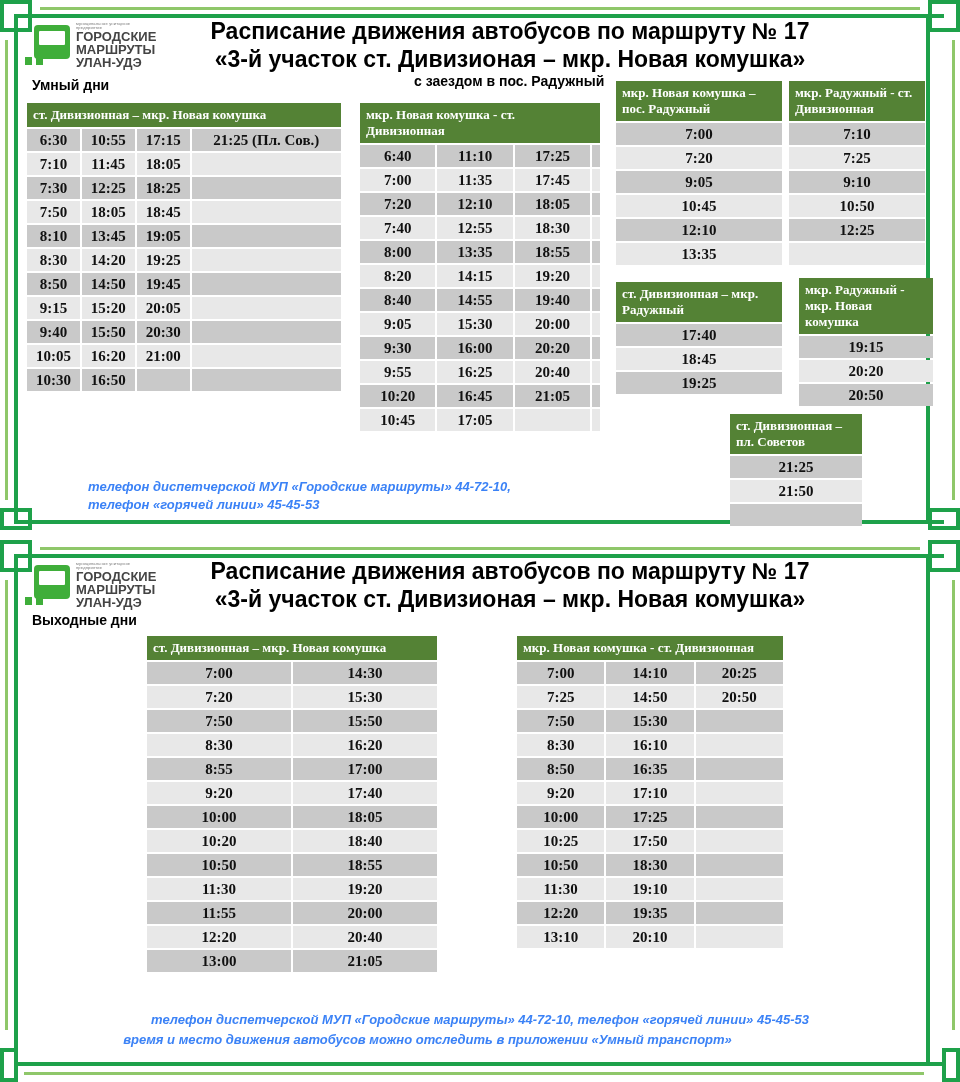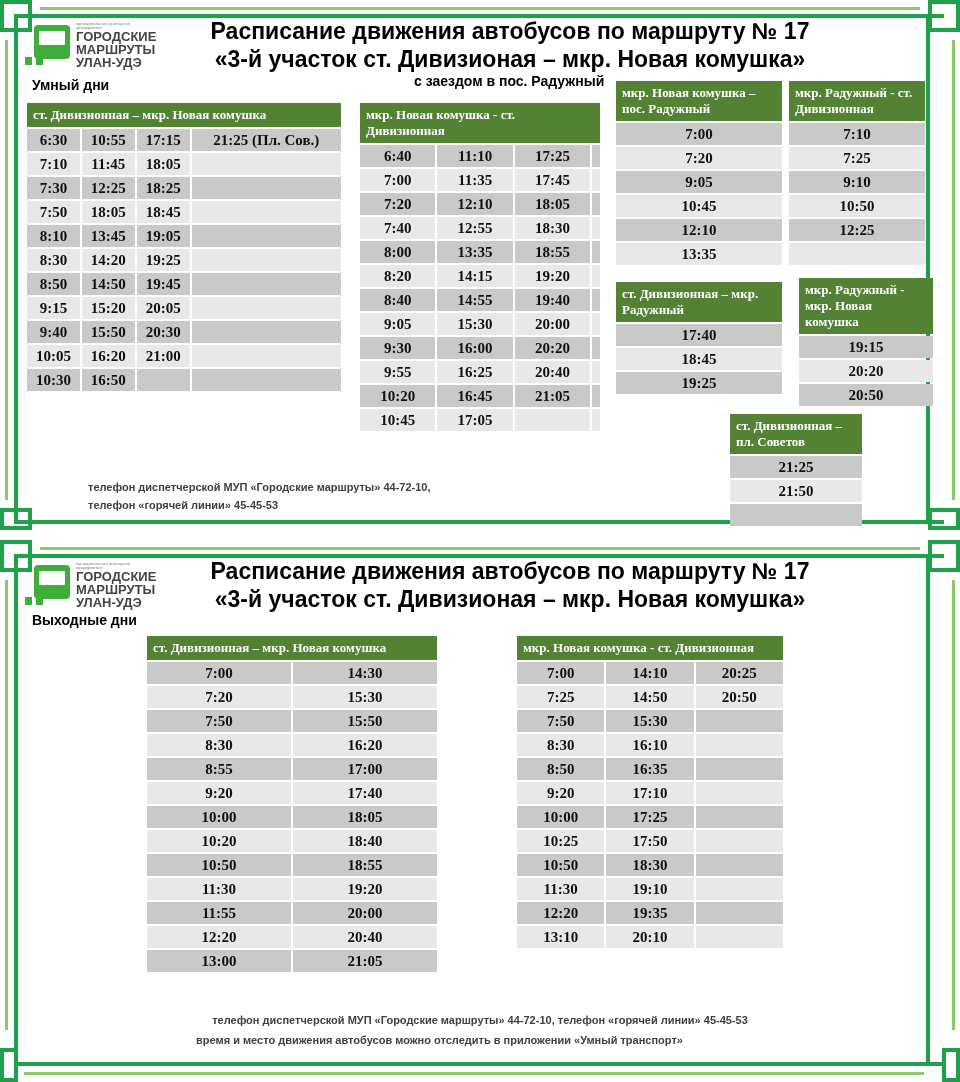--- a/index.html
+++ b/index.html
@@ -27,21 +27,21 @@
   .t2 { font-size: 23px; }
   .daytype { position: absolute; left: 32px; font-weight: bold; font-size: 14px; color: #000; }
   .subnote { position: absolute; font-weight: bold; font-size: 14px; color: #000; }
 
   table.sch { position: absolute; border-collapse: separate; border-spacing: 2px 2px; font-family: "Liberation Serif", serif; font-weight: bold; font-size: 15px; color: #111; }
   table.sch th { background: #548235; color: #fff; font-family: Liberation Serif, serif; font-size: 13px; font-weight: bold; padding: 4px 6px; text-align: left; line-height: 16px; }
   table.sch td { text-align: center; height: 22px; padding: 0 2px; white-space: nowrap; }
   table.sch tr:nth-child(odd) td { background: #c9c9c9; }
   table.sch tr:nth-child(even) td { background: #e8e8e8; }
 
-  .footer { position: absolute; font-weight: bold; font-size: 11px; color: #404040; line-height: 20px; }
+  .footer { position: absolute; font-weight: bold; font-size: 13px; color: #3b82f6; line-height: 20px; font-style: italic; }
 </style>
 </head>
 <body>
 
 <div class="panel" id="panel-weekday">
 
   <div class="fl lt" style="left:40px;top:7px;width:880px;height:3px"></div>
   <div class="fl dk" style="left:14px;top:14px;width:930px;height:4px"></div>
   <div class="fl dk" style="left:14px;top:14px;width:4px;height:510px"></div>
   <div class="fl lt" style="left:5px;top:40px;width:3px;height:460px"></div>
@@ -500,14 +500,14 @@
         </tr>
         <tr>
           <td>13:10</td>
           <td>20:10</td>
           <td></td>
         </tr>
       </tbody>
     </table>
 
   <div class="footer" style="left:0;width:960px;text-align:center;top:470px">телефон диспетчерской МУП «Городские маршруты» 44-72-10, телефон «горячей линии» 45-45-53</div>
-  <div class="footer" style="left:12px;width:855px;text-align:center;top:490px">время и место движения автобусов можно отследить в приложении «Умный транспорт»</div>
+  <div class="footer" style="left:0;width:855px;text-align:center;top:490px">время и место движения автобусов можно отследить в приложении «Умный транспорт»</div>
 </div>
 
 </body></html>

